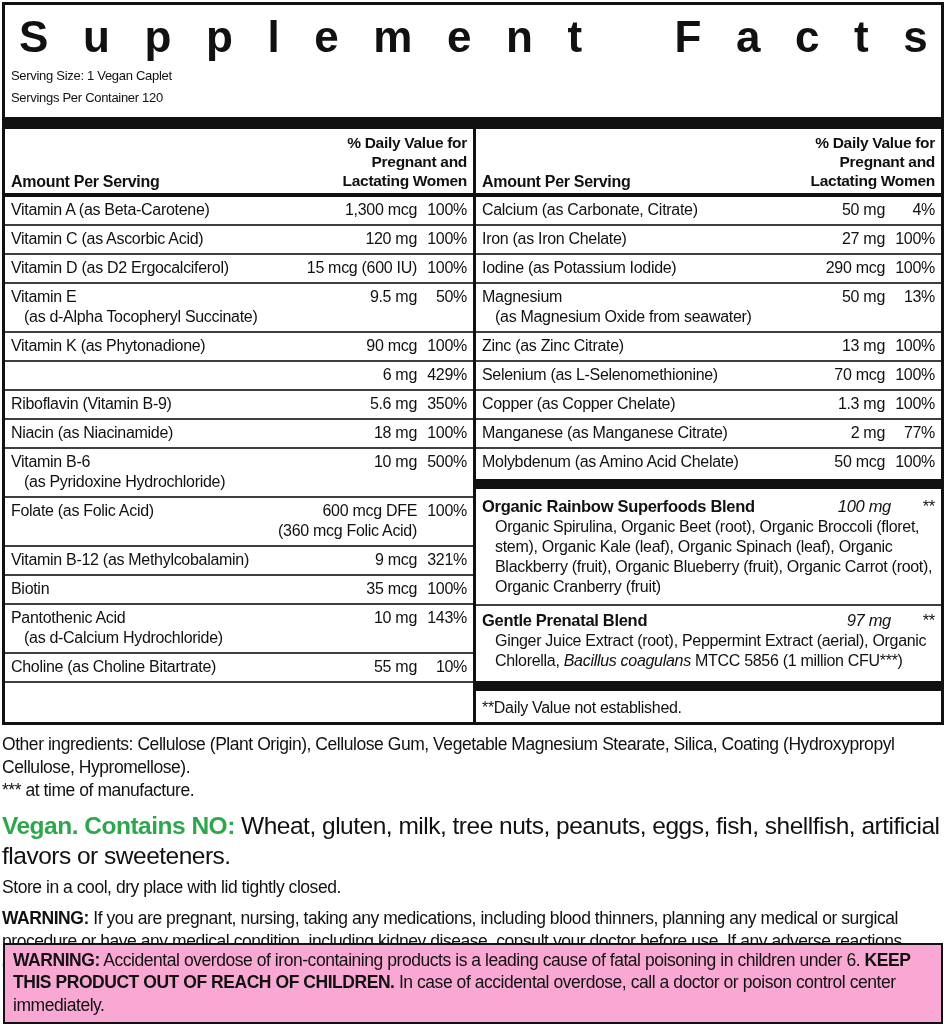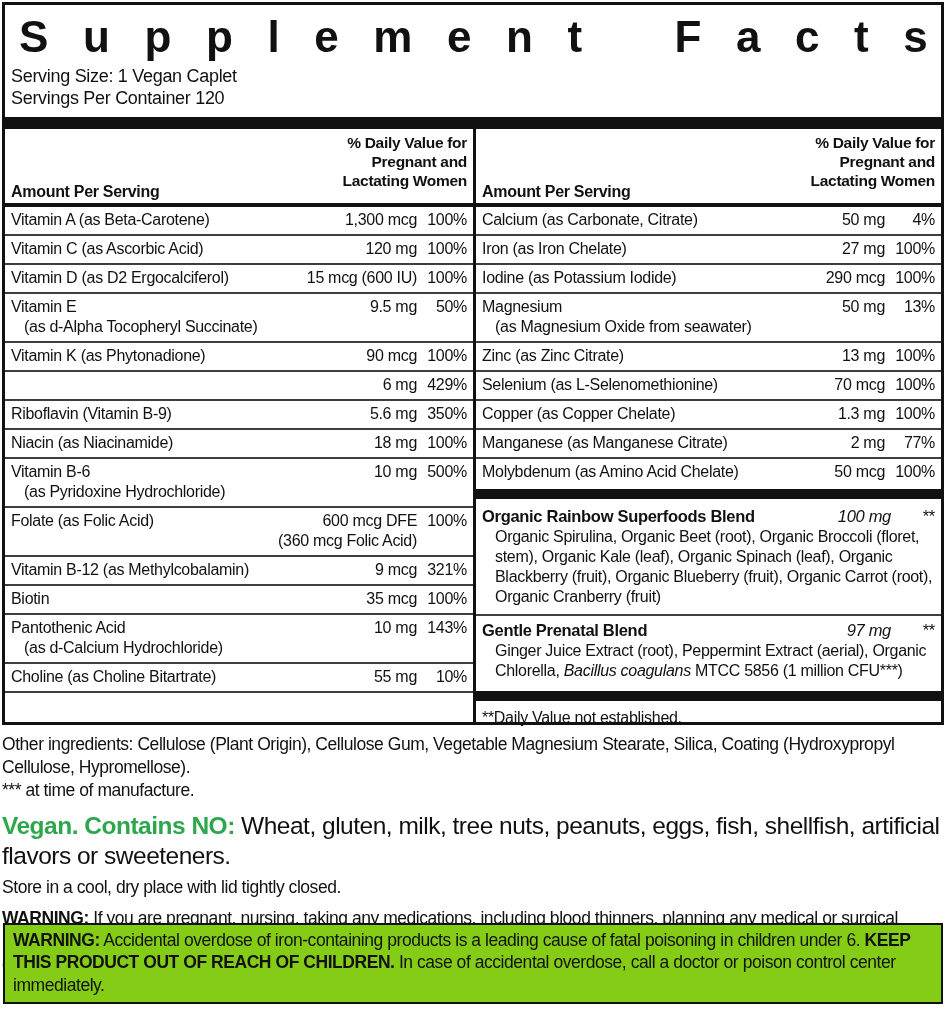--- a/index.html
+++ b/index.html
@@ -7,28 +7,28 @@
   body { font-family:"Liberation Sans", sans-serif; color:#111; position:relative; overflow:hidden; }
   .page { position:absolute; inset:0; padding:2px; }
 
   
   .facts-box { border:3px solid #111; height:723px; background:#fff; }
   .title { display:flex; justify-content:space-between; align-items:flex-end;
            padding:6px 14px 0; height:54px; font-size:44px; font-weight:bold;
            letter-spacing:-1px; line-height:1; }
   .title .sp { width:22px; }
   .serving-block { padding:6px 6px 0; }
-  .serving-line { font-size:18px; line-height:22px; letter-spacing:-0.3px; }
+  .serving-line { font-size:13px; line-height:22px; letter-spacing:-0.3px; }
   .bar-thick { height:12px; background:#111; margin-top:8px; }
 
   .cols { display:flex; height:594px; }
   .col { flex:1 1 50%; min-width:0; }
   .col-right { border-left:3px solid #111; }
 
-  .col-head { position:relative; height:78px; border-bottom:4px solid #111; padding:4px 6px 2px; }
+  .col-head { position:relative; height:68px; border-bottom:4px solid #111; padding:4px 6px 2px; }
   .dv-head { text-align:right; font-weight:bold; font-size:15.5px; line-height:19px; letter-spacing:-0.3px; }
   .dv-head span { display:block; }
   .amt-head { position:absolute; left:6px; bottom:2px; font-weight:bold; font-size:16px; letter-spacing:-0.3px; }
 
   .rows .row + .row { border-top:2px solid #3f3f3f; }
   .rows-left { border-bottom:2px solid #3f3f3f; }
   .row { display:flex; align-items:flex-start; padding:3px 6px 4px;
          font-size:16px; line-height:20px; letter-spacing:-0.3px; }
   .nm { flex:1 1 auto; padding-right:6px; }
   .l1, .l2 { display:block; }
@@ -49,23 +49,23 @@
 
   
   .ftext { font-size:17.5px; line-height:23px; letter-spacing:-0.45px; }
   .other-ing { margin-top:8px; }
   .mfg-note { }
   .vegan { margin-top:9px; font-size:24.5px; line-height:30px; letter-spacing:-0.5px; }
   .vegan-label { color:var(--green,#2ea74c); font-weight:bold; }
   .store { margin-top:5px; }
   .warn1 { margin-top:8px; }
   b.inline { font-weight:bold; }
-  .iron-box { position:absolute; left:3px; right:3px; bottom:20px;
+  .iron-box { position:absolute; left:3px; right:3px; bottom:0;
               border:2.5px solid #111; padding:4px 8px 6px; font-size:17.5px;
-              line-height:22.5px; letter-spacing:-0.45px; background:#84cc16; }
+              line-height:22.5px; letter-spacing:-0.45px; background:#f9a8d4; }
 </style>
 </head>
 <body>
 
 <div class="page">
 
   <section class="facts-box">
     <h1 class="title">
         <span>S</span>
         <span>u</span>

